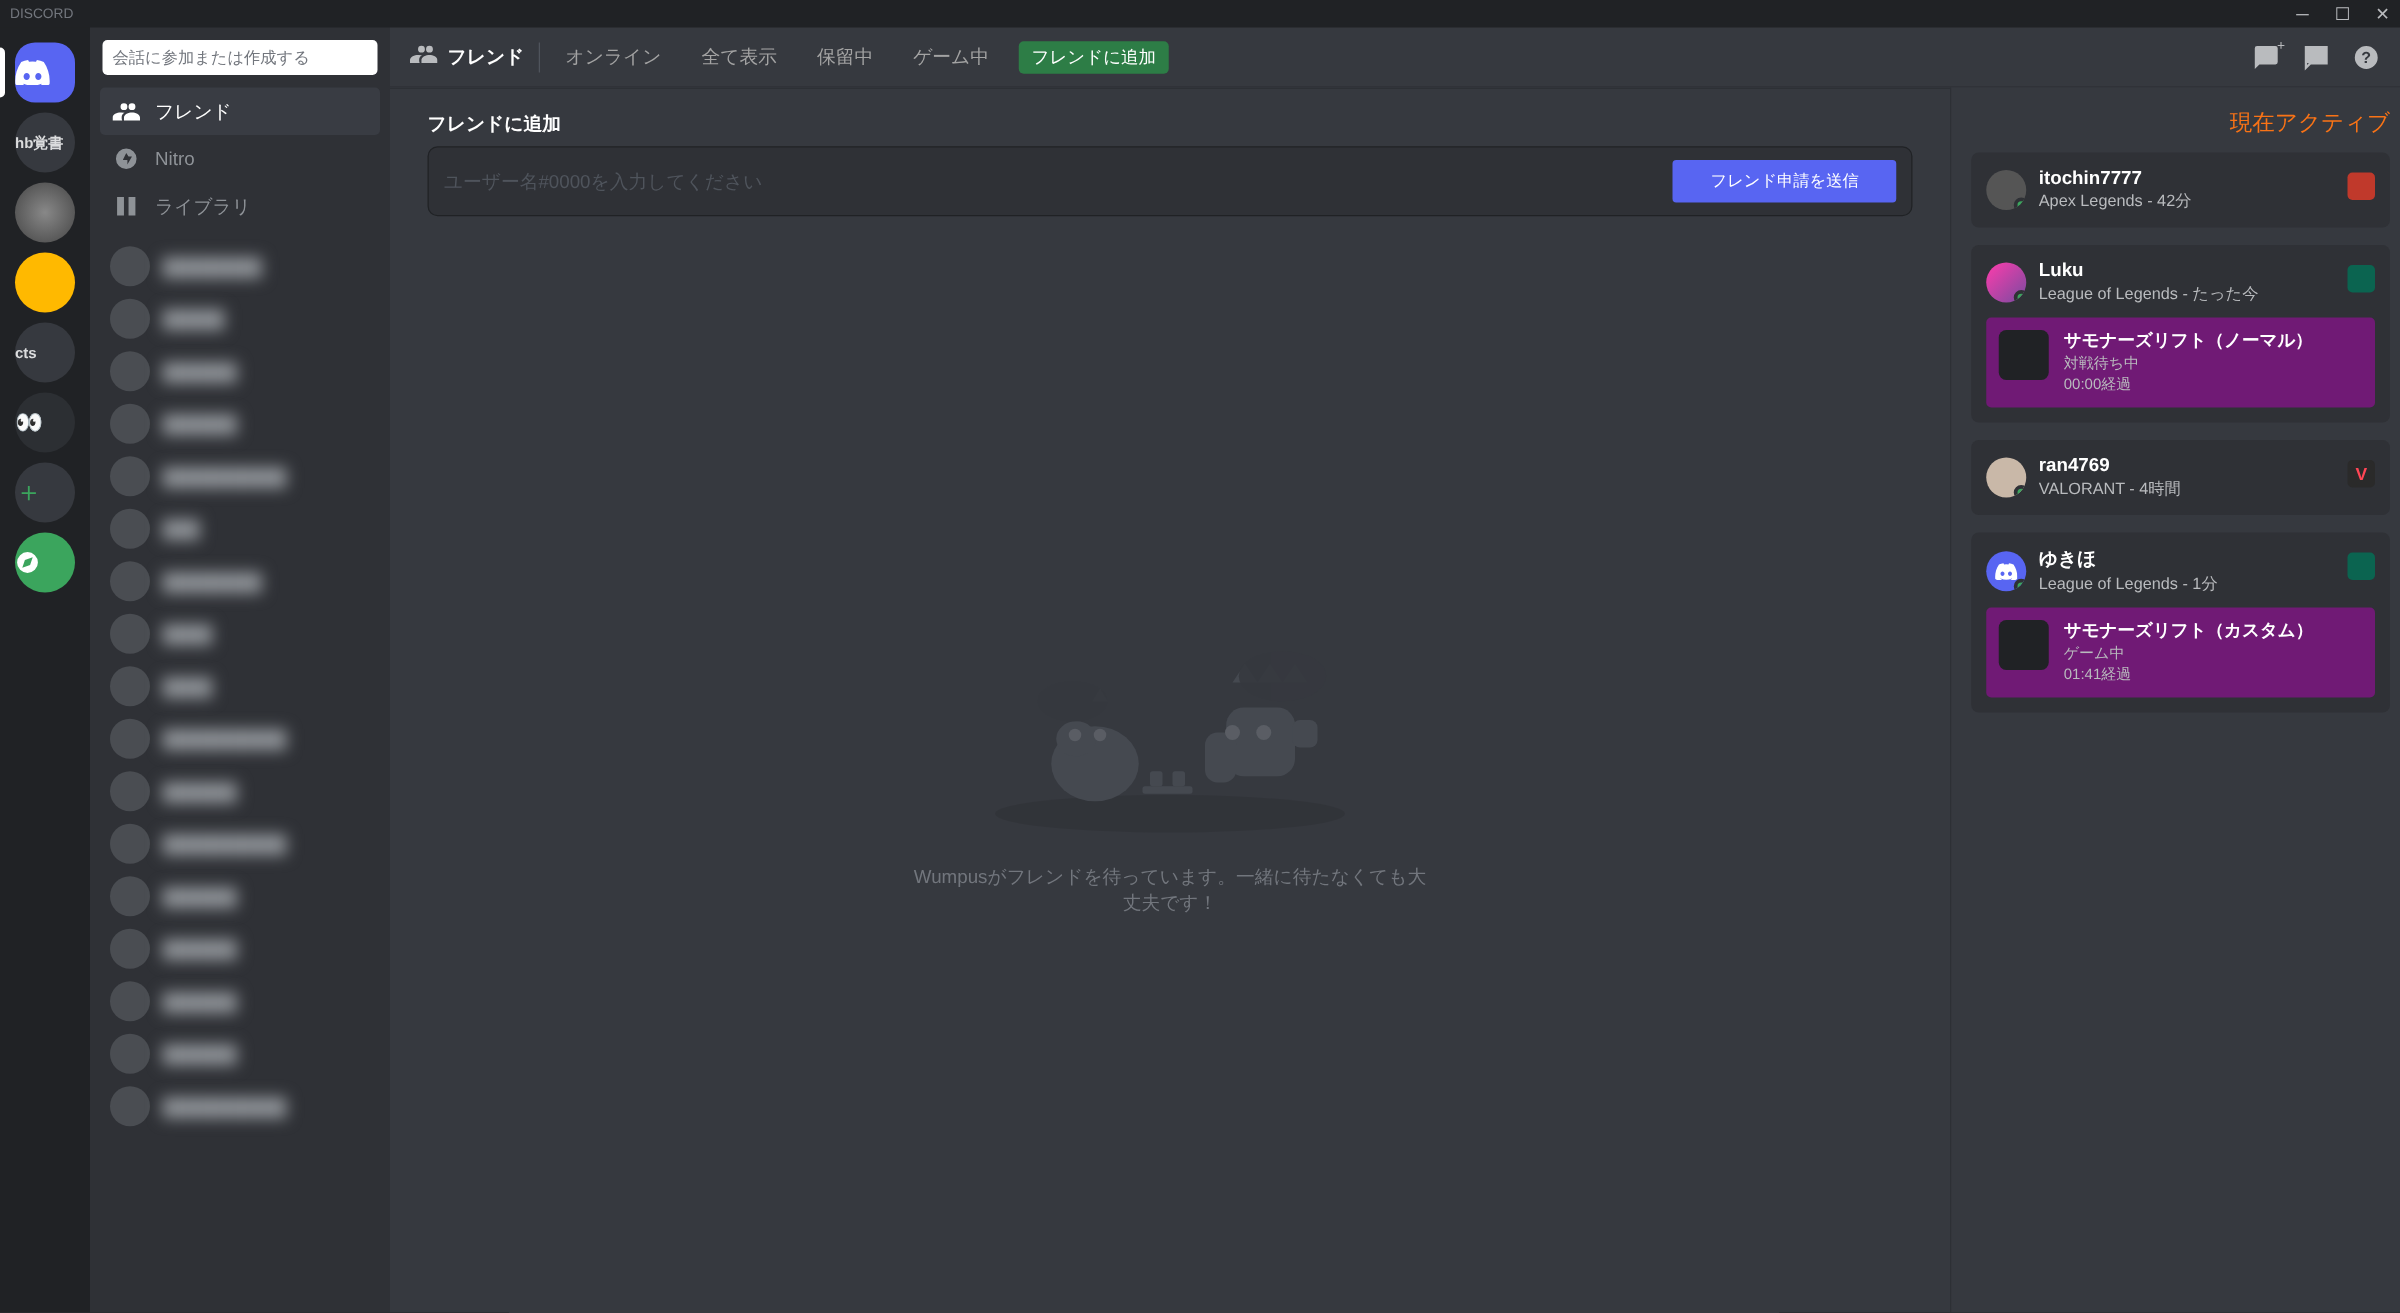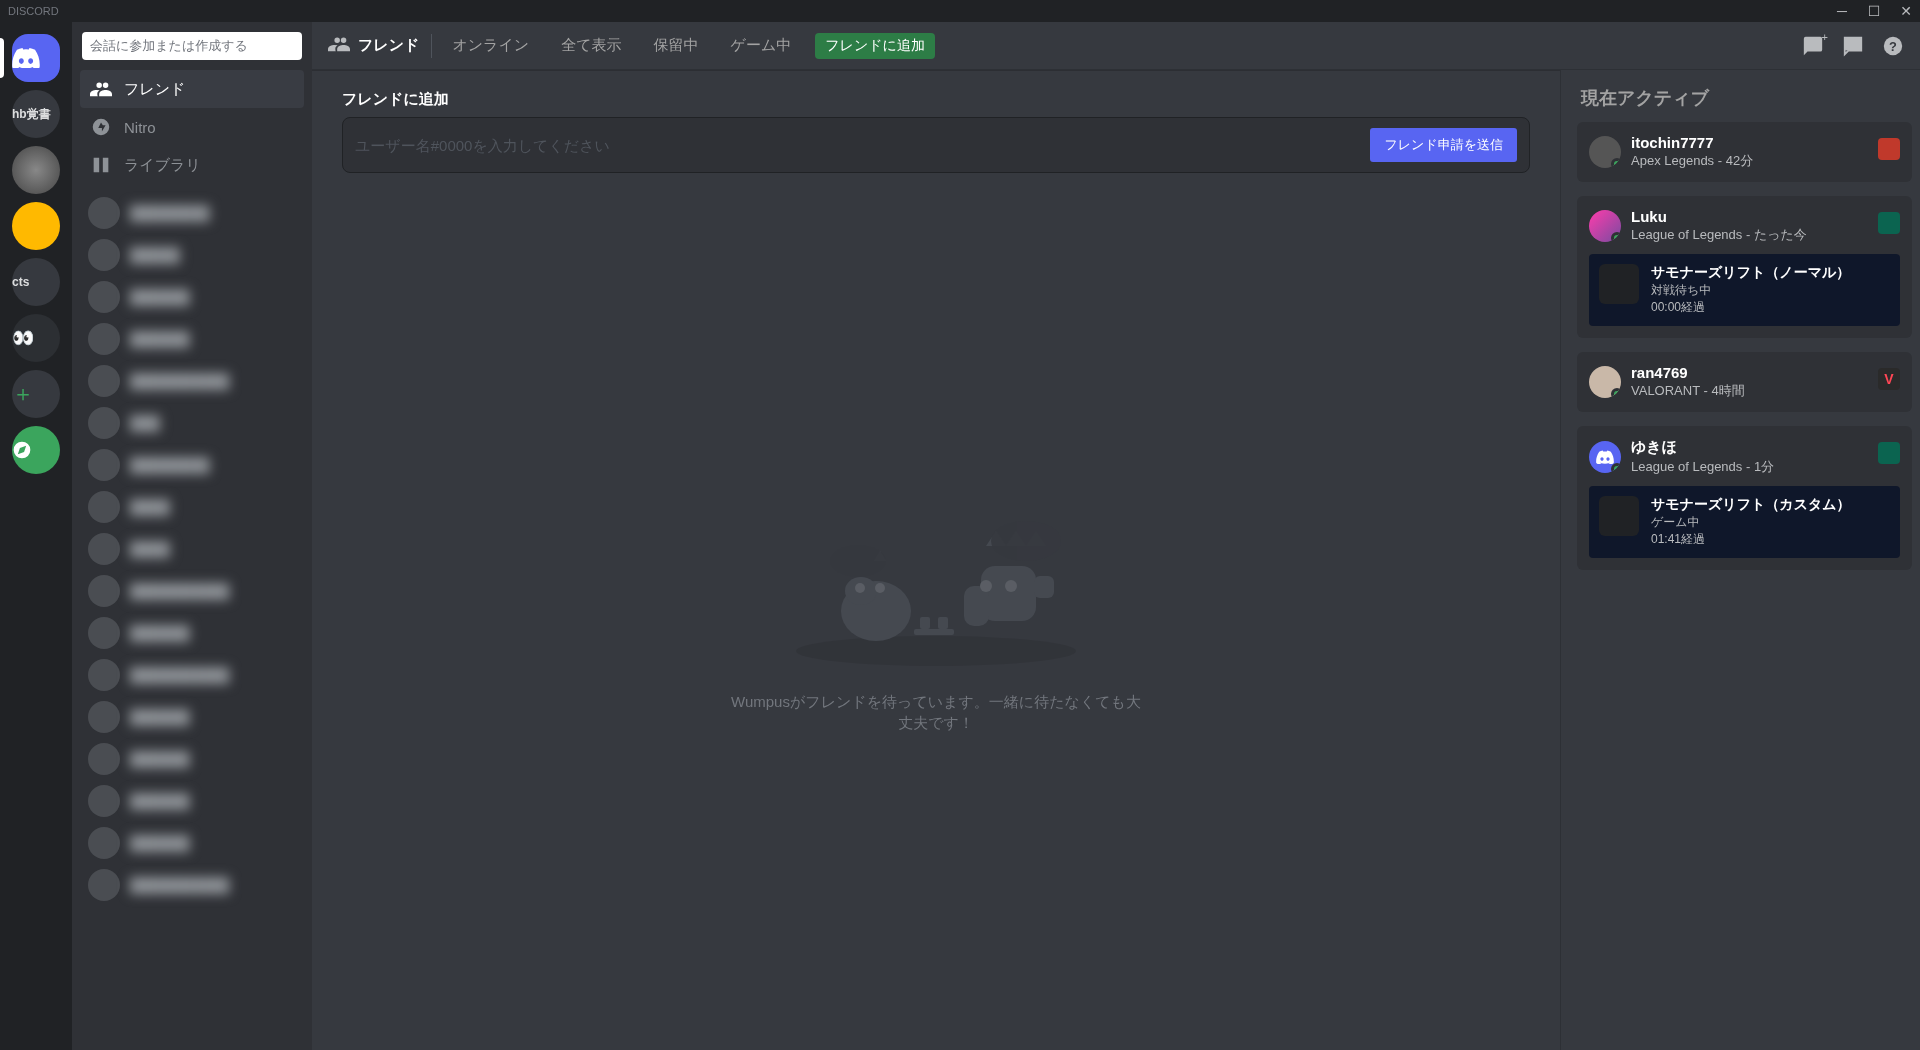--- a/index.html
+++ b/index.html
@@ -54,38 +54,38 @@
 .topbar-right .ic { width: 22px; height: 22px; position: relative; cursor: pointer; }
 .topbar-right svg { width: 22px; height: 22px; fill: currentColor; }
 
 .content-row { flex: 1; display: flex; }
 .center { flex: 1; display: flex; flex-direction: column; padding: 20px 30px 0; }
 .addf-title { font-weight: 700; color: #fff; font-size: 15px; margin-bottom: 8px; }
 .addf-desc { color: #b9bbbe; font-size: 13px; margin-bottom: 16px; }
 .addf-input-row { display: flex; background: #2f3136; border: 1px solid #202225; border-radius: 8px; padding: 10px 12px; align-items: center; }
 .addf-input { flex: 1; background: transparent; border: none; outline: none; color: #dcddde; font-size: 15px; }
 .addf-input::placeholder { color: #4f545c; }
-.addf-btn { background: #5865f2; color: #fff; border: none; border-radius: 3px; padding: 8px 14px; font-size: 13px; cursor: pointer; }
+.addf-btn { background: #5865f2; color: #fff; border: none; border-radius: 3px; padding: 8px 30px; font-size: 13px; cursor: pointer; }
 
 .empty { flex: 1; display: flex; flex-direction: column; align-items: center; justify-content: center; }
 .empty svg { opacity: .6; }
 .empty-text { color: #72767d; font-size: 15px; text-align: center; margin-top: 20px; max-width: 420px; line-height: 1.4; }
 
 
 .activity { width: 360px; background: #36393f; border-left: 1px solid rgba(0,0,0,.15); padding: 16px 8px 16px 16px; overflow-y: auto; }
-.activity-title { color: #a3a3a3; font-weight: 700; font-size: 18px; margin: 0 0 12px 4px; }
+.activity-title { color: #f97316; font-weight: 400; font-size: 18px; margin: 0 0 12px 4px; text-align: right; }
 .act-card { background: #2f3136; border-radius: 6px; padding: 12px; margin-bottom: 14px; }
 .act-head { display: flex; align-items: center; gap: 10px; }
 .act-av { width: 32px; height: 32px; border-radius: 50%; background: #555; position: relative; flex-shrink: 0; overflow:hidden;}
 .act-av .dot { position: absolute; right: -2px; bottom: -2px; width: 12px; height: 12px; border-radius: 50%; background: #3ba55d; border: 3px solid #2f3136; }
 .act-info { flex: 1; }
 .act-name { color: #fff; font-weight: 600; font-size: 15px; }
 .act-game { color: #b9bbbe; font-size: 13px; margin-top: 1px; }
 .act-icon { width: 22px; height: 22px; border-radius: 4px; background: #b9bbbe; flex-shrink:0; align-self: flex-start; margin-top:4px;}
-.act-sub { background: #0f172a; border-radius: 4px; margin-top: 10px; padding: 10px; display: flex; gap: 12px; }
+.act-sub { background: #701a75; border-radius: 4px; margin-top: 10px; padding: 10px; display: flex; gap: 12px; }
 .act-sub-img { width: 40px; height: 40px; border-radius: 6px; background: #202225; flex-shrink:0; }
 .act-sub-info { display: flex; flex-direction: column; justify-content: center; }
 .act-sub-title { color: #fff; font-weight: 600; font-size: 14px; }
 .act-sub-line { color: #b9bbbe; font-size: 12px; }
 
 .gi-apex { background:#c0392b; }
 .gi-lol { background:#0b6450; }
 .gi-val { background:#2a2a2a; color:#ff4655; display:flex; align-items:center; justify-content:center; font-size:14px; font-weight:900;}
 .av-discord { background:#5865f2; display:flex; align-items:center; justify-content:center; }
 .av-discord svg{ width:18px; height:14px; fill:#fff;}

